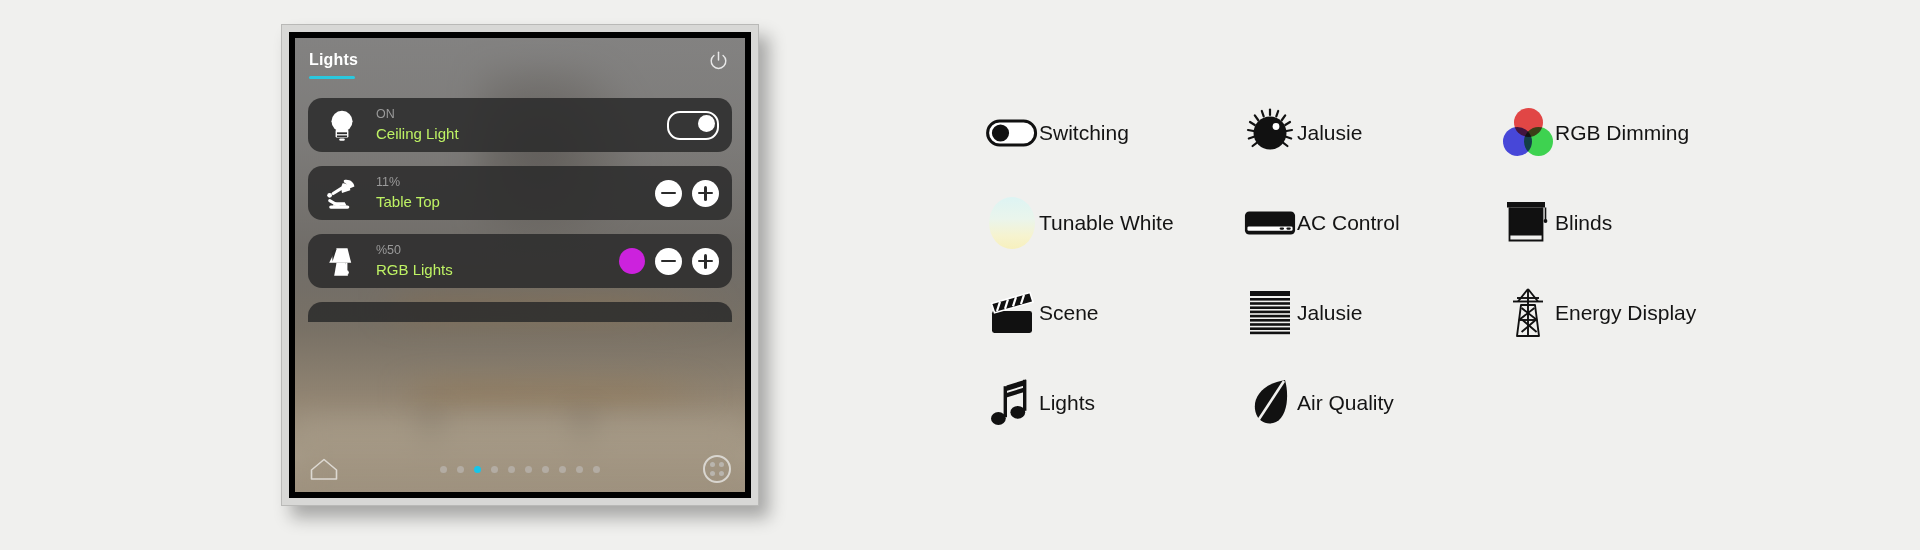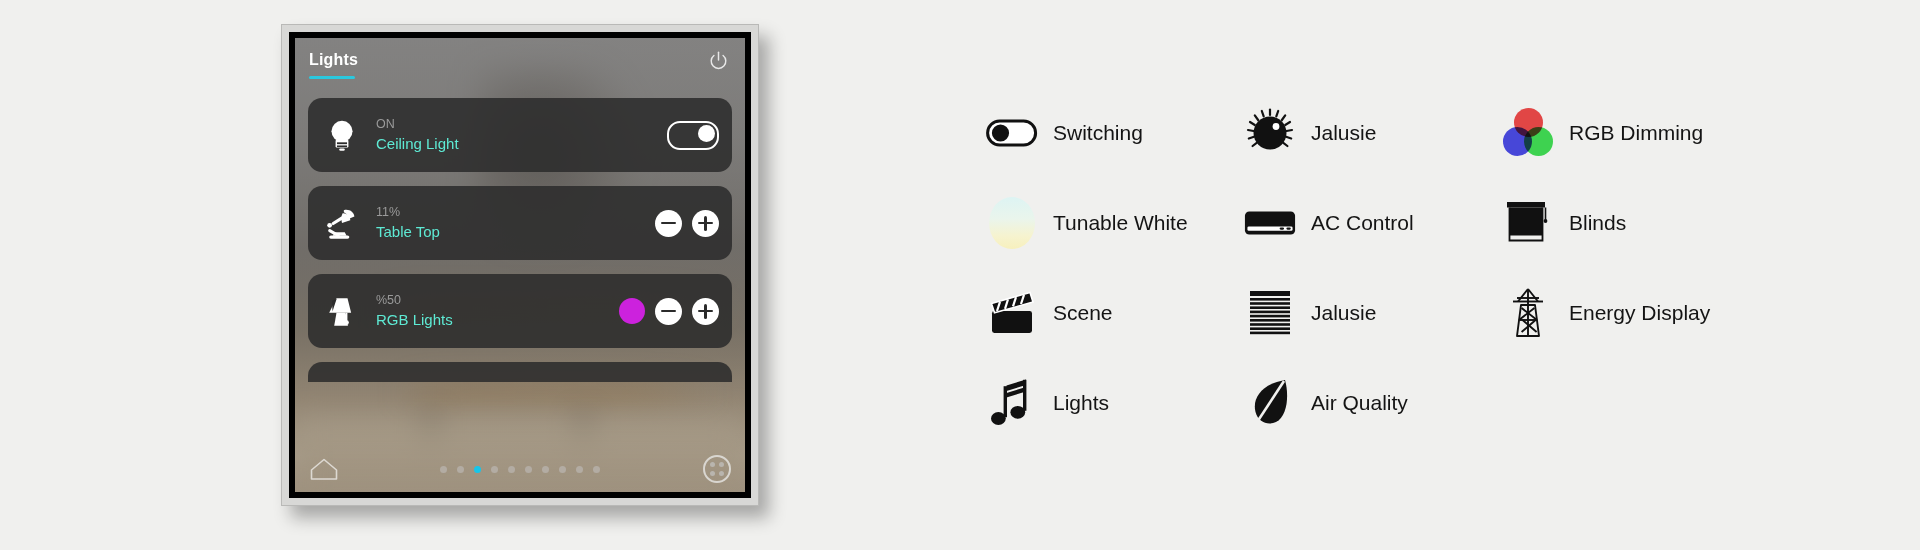--- a/index.html
+++ b/index.html
@@ -134,21 +134,21 @@
   
   .card-list {
     flex: 1 1 auto;
     padding: 0 13px;
     box-sizing: border-box;
     position: relative;
     overflow: hidden;
   }
   .device-card {
     position: relative;
-    height: 74px;
+    height: 54px;
     margin-bottom: 14px;
     border-radius: 14px;
     background: rgba(44,44,44,0.88);
     display: flex;
     align-items: center;
     padding: 0 13px 0 10px;
     box-sizing: border-box;
   }
   .card-icon {
     width: 48px;
@@ -162,21 +162,21 @@
     flex: 1 1 auto;
     padding-left: 10px;
     min-width: 0;
   }
   .card-state {
     color: #9a9a9a;
     font-size: 12.5px;
     line-height: 16px;
   }
   .card-title {
-    color: #5eead4;
+    color: #bef264;
     font-size: 15px;
     line-height: 20px;
     margin-top: 2px;
   }
   .card-controls {
     display: flex;
     align-items: center;
     gap: 10px;
     flex: 0 0 auto;
   }
@@ -290,21 +290,20 @@
     top: 88px;
     width: 760px;
     display: grid;
     grid-template-columns: 258px 258px 244px;
     grid-auto-rows: 90px;
     align-items: center;
   }
   .legend-item {
     display: flex;
     align-items: center;
-    gap: 14px;
   }
   .legend-glyph {
     width: 54px;
     height: 54px;
     flex: 0 0 54px;
     display: flex;
     align-items: center;
     justify-content: center;
   }
   .legend-label {

